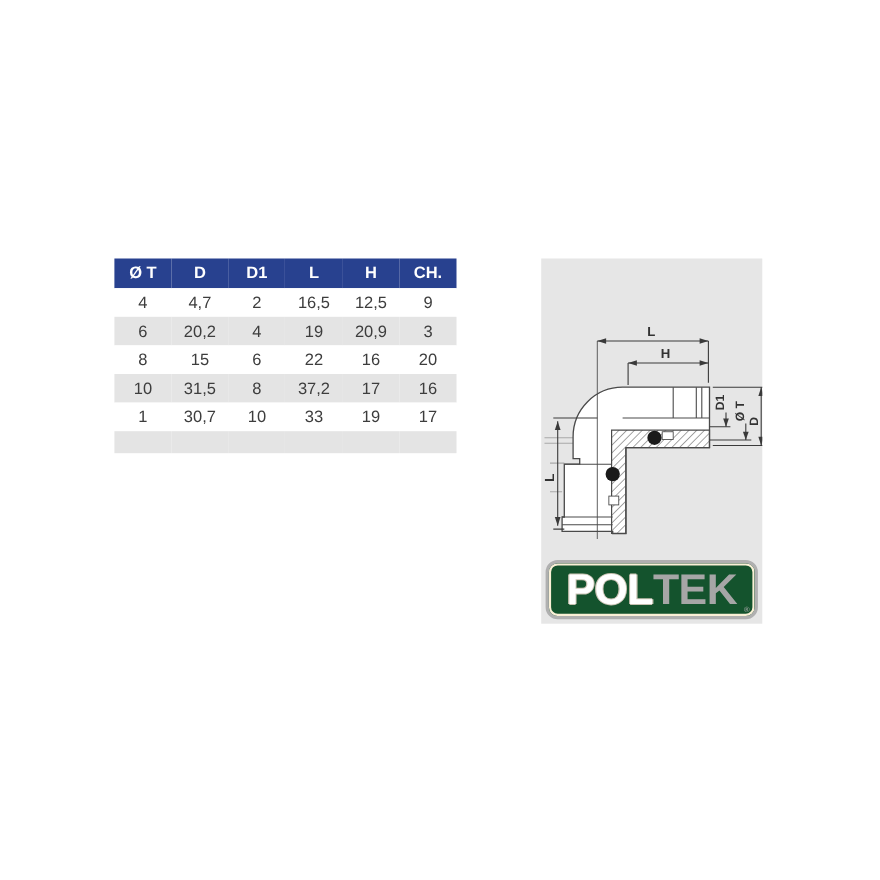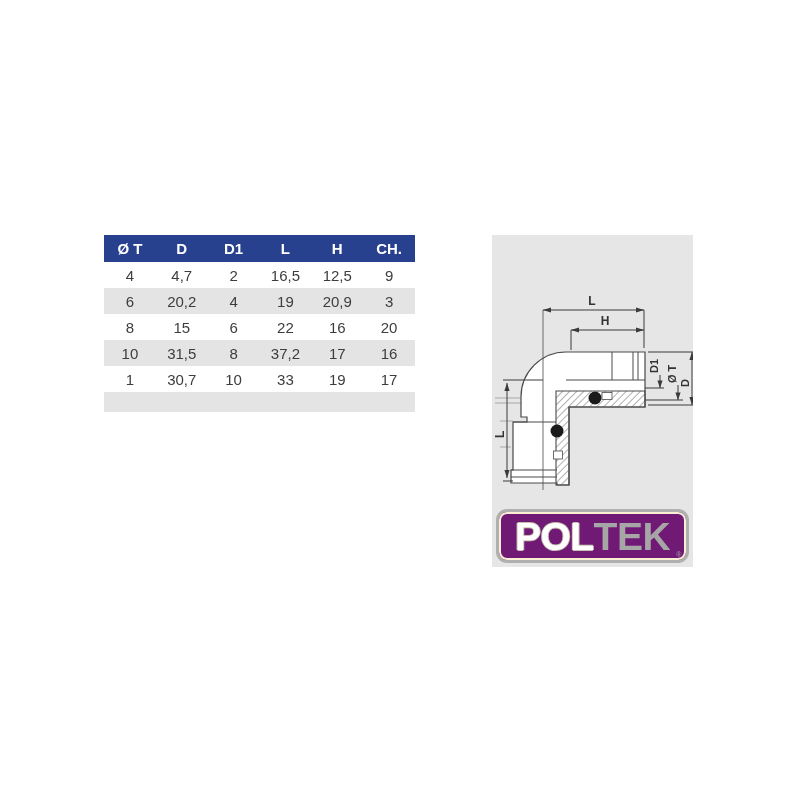--- a/index.html
+++ b/index.html
@@ -35,21 +35,21 @@
     font-size:12px;font-weight:bold;fill:#333333;
   }
   .dim-text-sm{
     font-family:"Liberation Sans",sans-serif;
     font-size:11px;font-weight:bold;fill:#333333;
   }
 
   
   .logo{
     position:absolute;left:4px;top:274px;width:193px;height:54px;
-    background:#701a75;border:3px solid #b0b0b0;border-radius:11px;
+    background:#14532d;border:3px solid #b0b0b0;border-radius:11px;
     box-sizing:border-box;box-shadow:inset 0 0 0 2px #faf0d6;
     display:flex;align-items:center;justify-content:center;
     letter-spacing:-0.5px;
   }
   .logo .pol{
     color:#ffffff;font-size:39px;font-weight:bold;line-height:1;
     text-shadow:-1px 0 0 #c6c0b0,1px 0 0 #c6c0b0,0 -1px 0 #c6c0b0,0 1px 0 #c6c0b0;
   }
   .logo .tek{
     color:#a6a6a6;font-size:39px;font-weight:bold;line-height:1;

